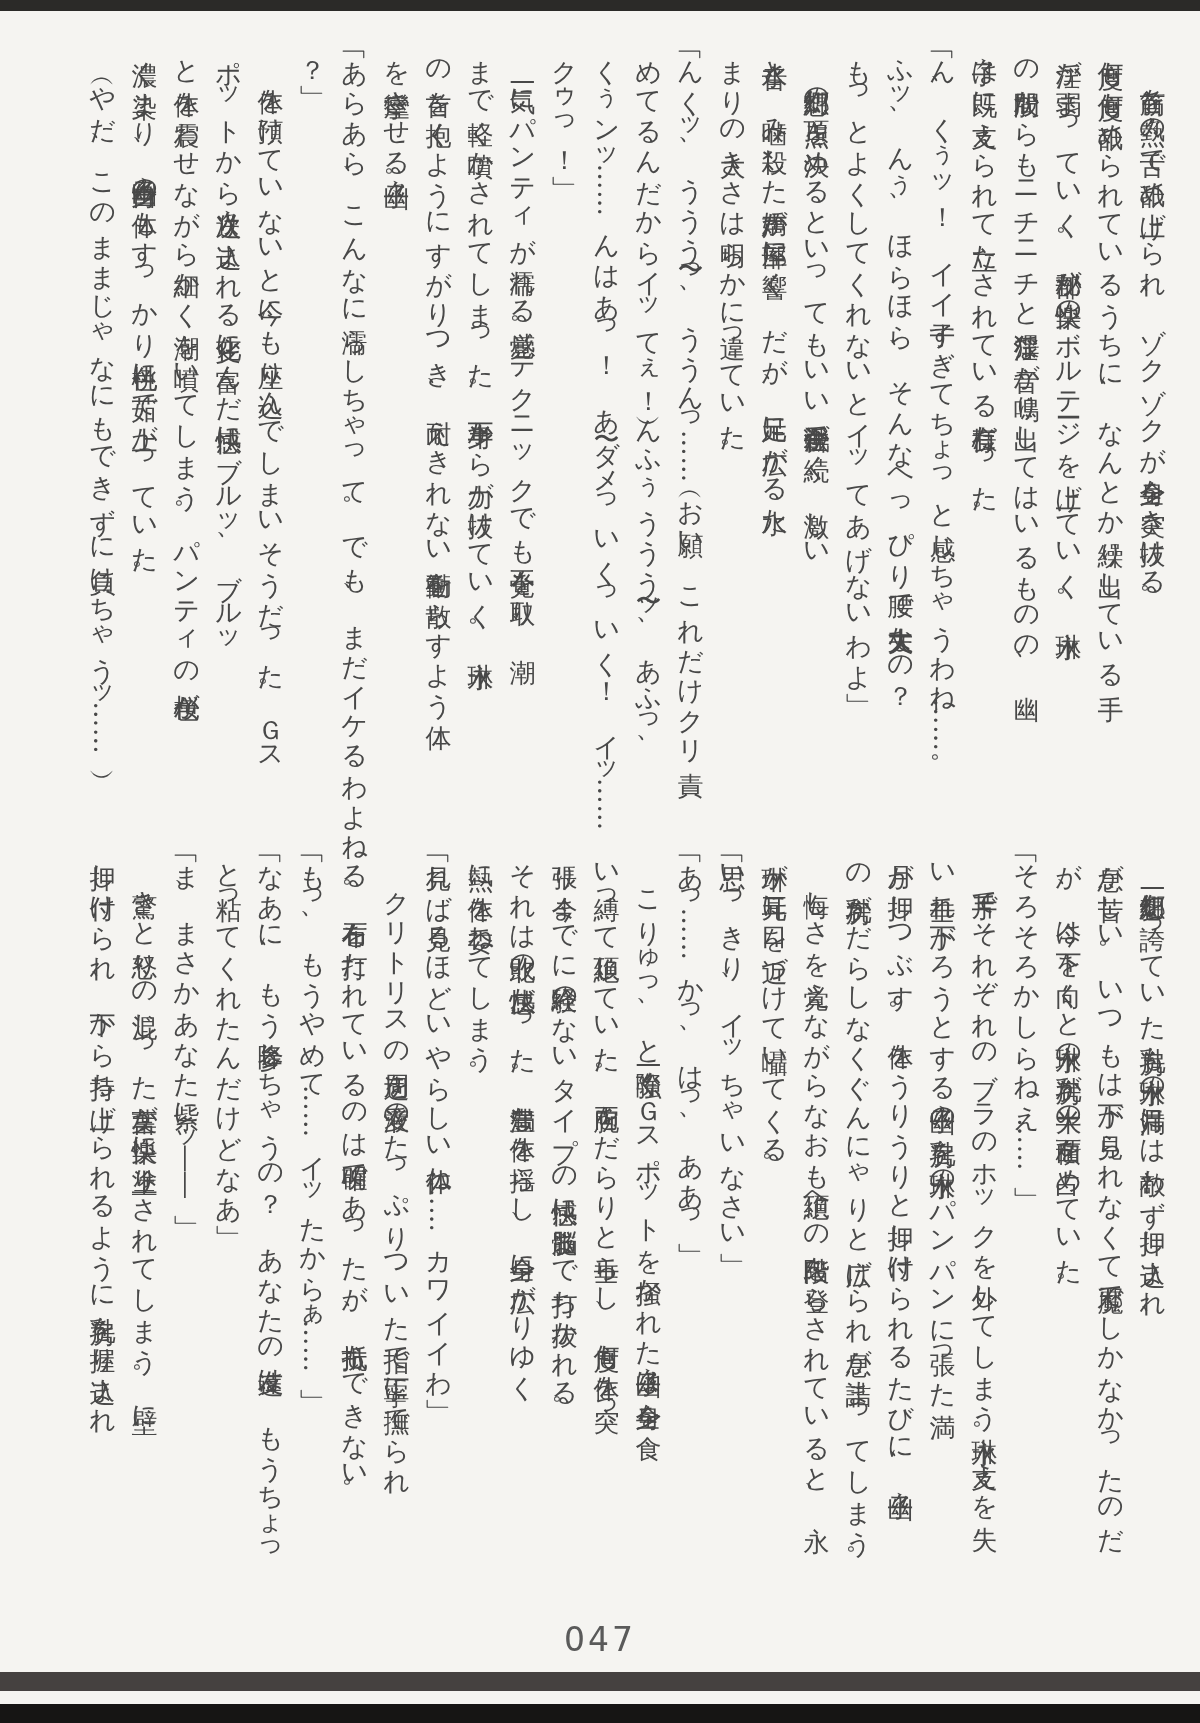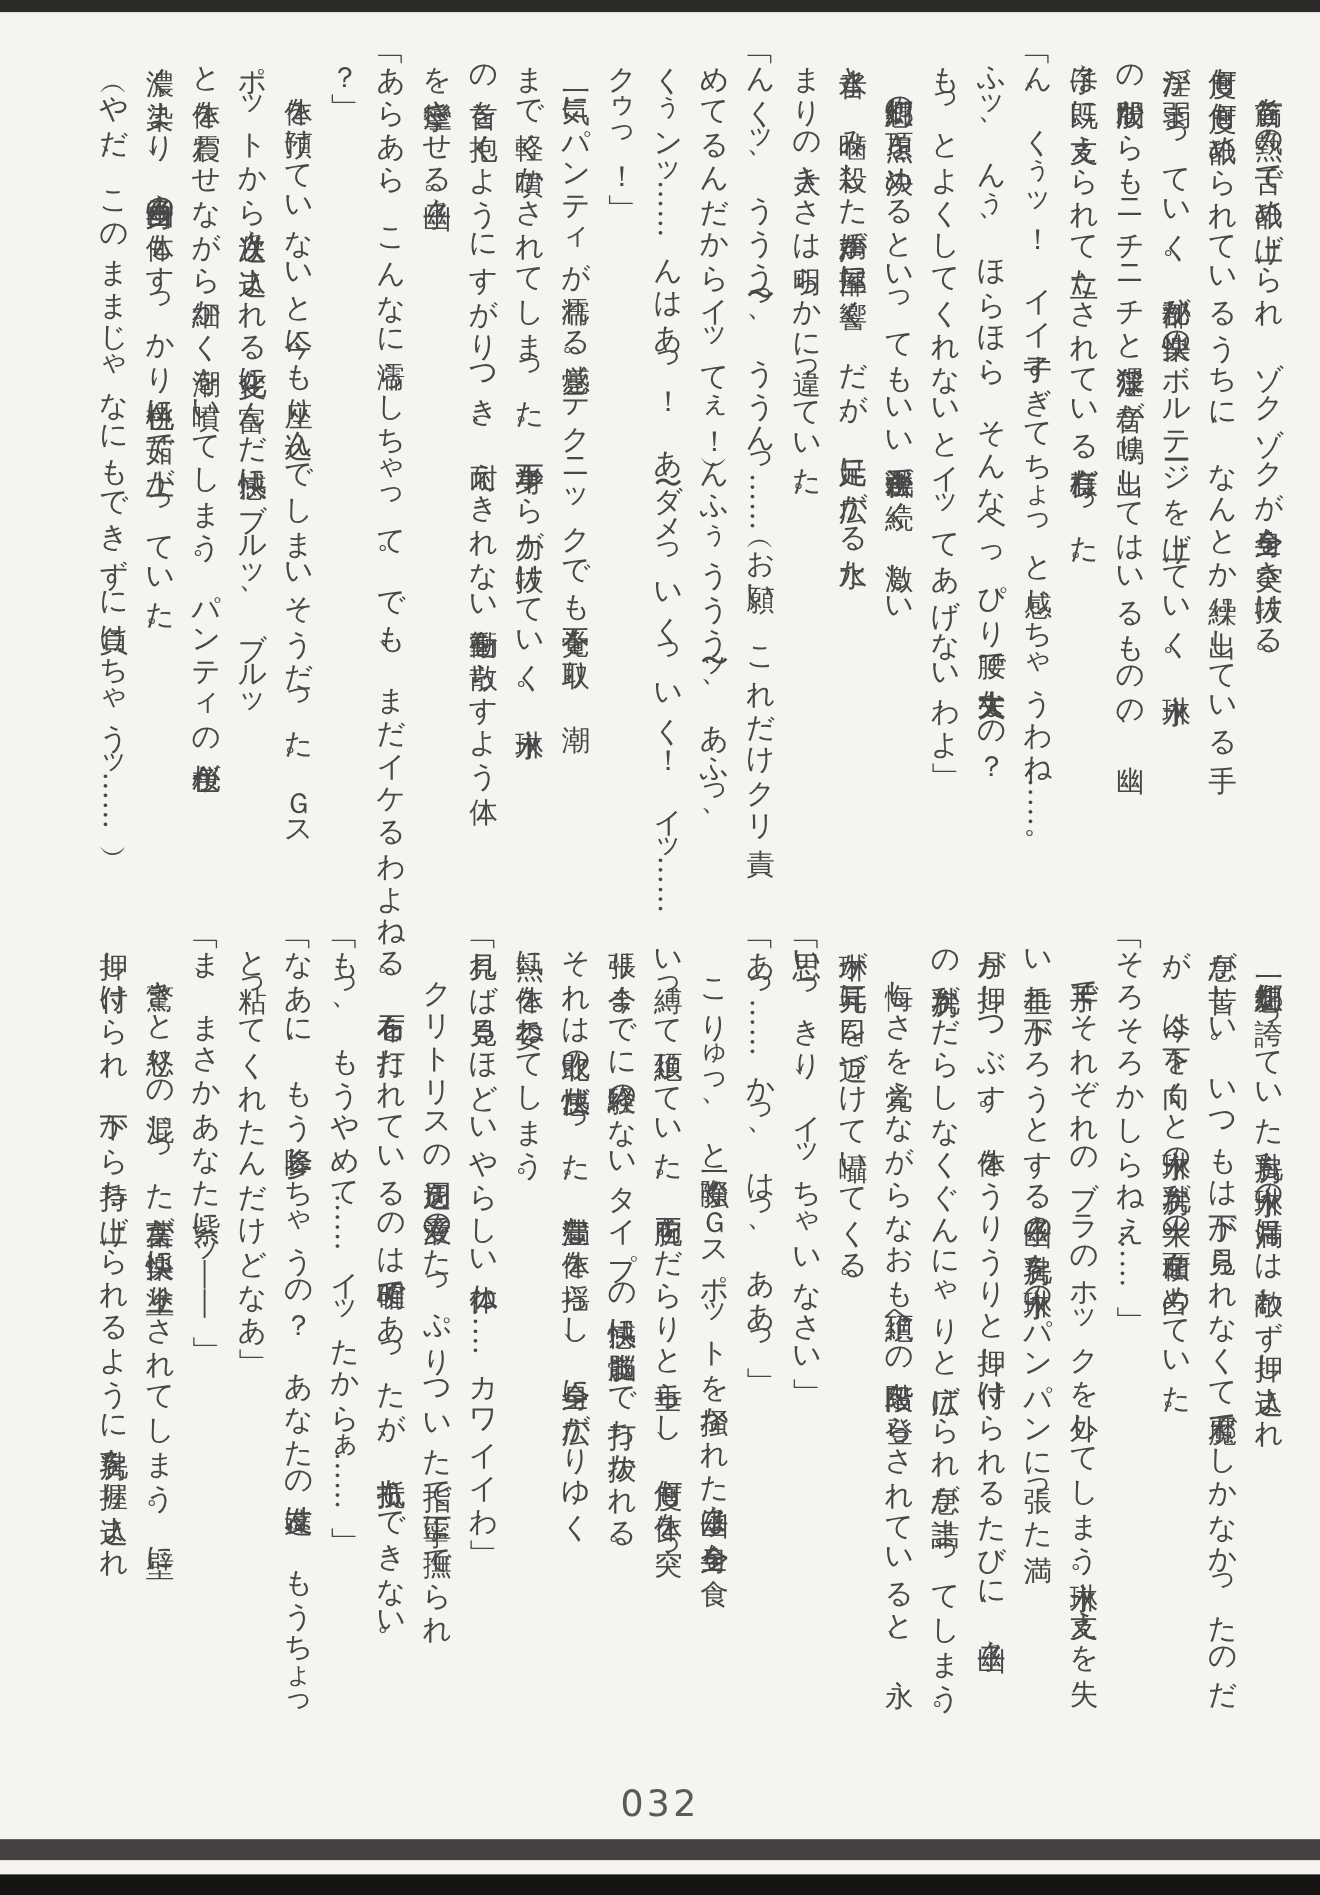--- a/index.html
+++ b/index.html
@@ -105,17 +105,17 @@
       <div class="col indent">クリトリスの周辺を愛液のたっぷりついた指で丁寧に撫でられ</div>
       <div class="col">る。布石を打たれているのは明確であったが、抵抗もできない。</div>
       <div class="col">「もっ、もうやめて……イッたからぁ……」</div>
       <div class="col">「なあに、もう降参しちゃうの？　あなたの友達は、もうちょっ</div>
       <div class="col">と粘ってくれたんだけどなあ」</div>
       <div class="col">「ま、まさかあなた紫にッ――」</div>
       <div class="col indent">驚きと怒りの混じった言葉が快楽に上塗りされてしまう。壁に</div>
       <div class="col">押し付けられ、下から持ち上げられるように乳房を握り込まれ</div>
     </div>
 
-  <div class="page-number">032</div>
+  <div class="page-number">047</div>
 
   <div class="bar bar-bottom-a"></div>
   <div class="bar bar-bottom-b"></div>
 </div>
 
 </body></html>

